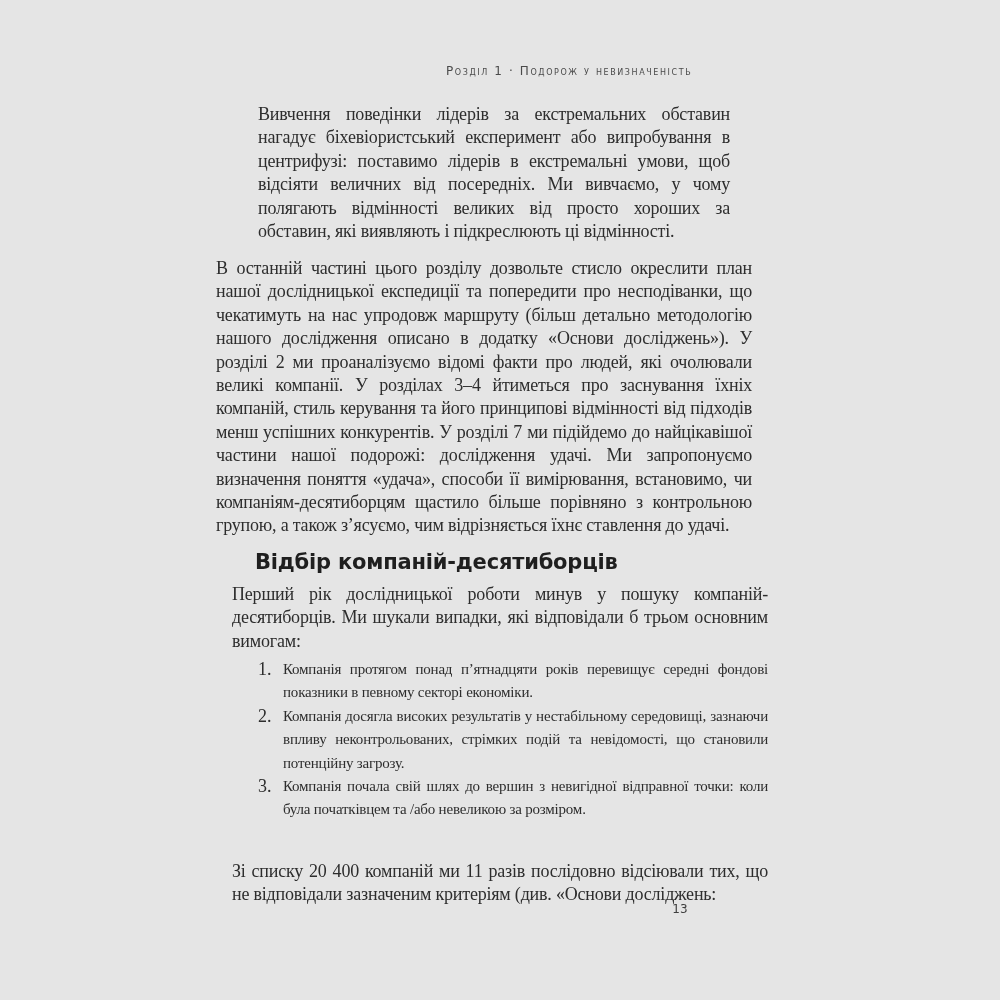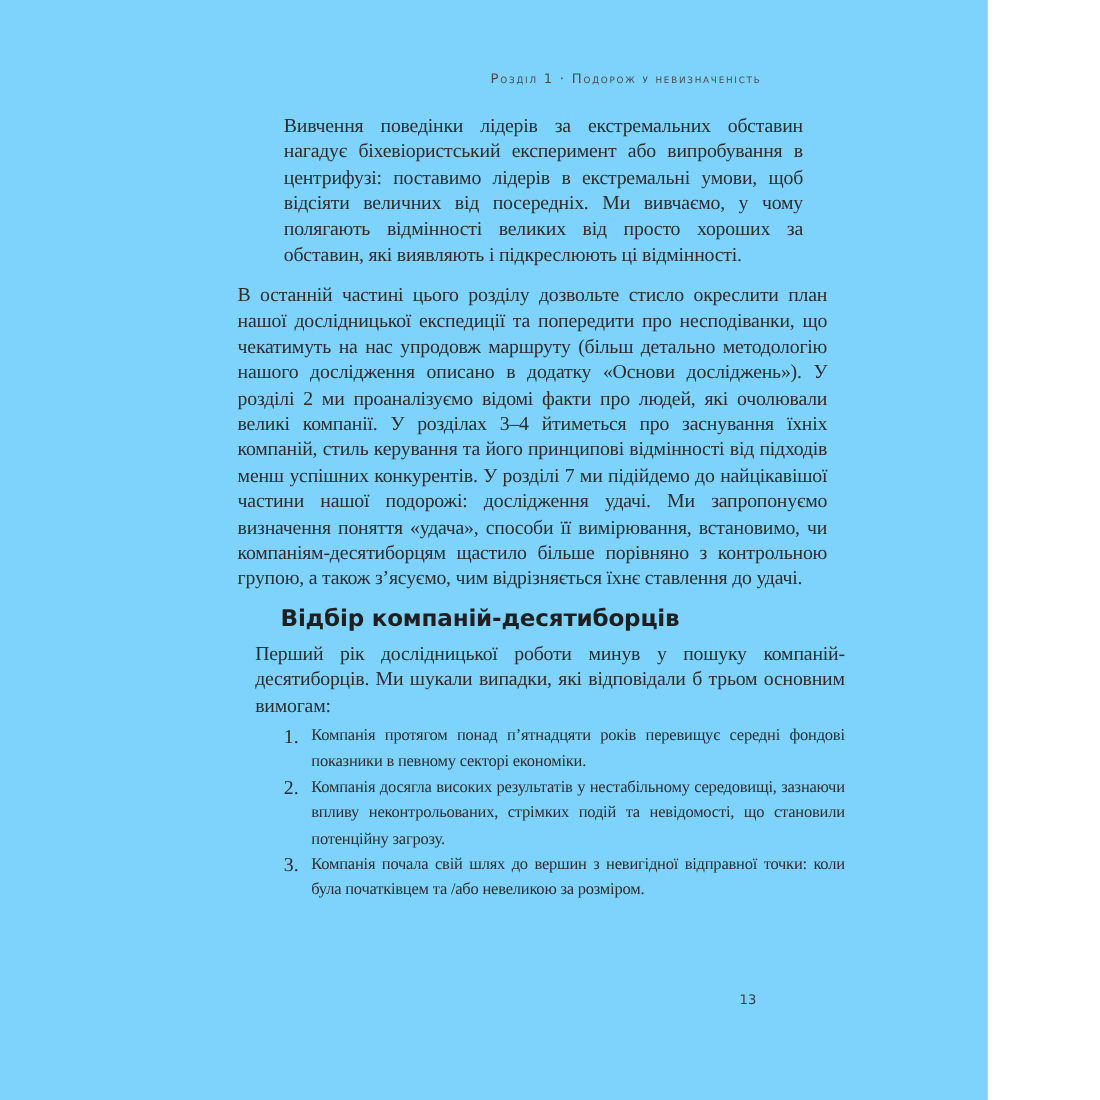--- a/index.html
+++ b/index.html
@@ -1,20 +1,20 @@
 <!DOCTYPE html>
 <html lang="uk"><head>
 <meta charset="utf-8">
 <style>
   html, body { margin: 0; padding: 0; background: #ffffff; }
   .page {
     position: relative;
-    width: 898px;
+    width: 1000px;
     height: 1000px;
-    background: #7dd3fc;
+    background: #e5e5e5;
     font-family: "Liberation Serif", serif;
     color: #2d2d2d;
     overflow: hidden;
   }
   .running-head {
     position: absolute;
     left: 446px;
     top: 64px;
     font-family: "DejaVu Sans", sans-serif;
     font-size: 12px;
@@ -102,16 +102,17 @@
     <div class="criteria-item">
       <span class="criteria-marker">2.</span>
       <span class="criteria-text">Компанія досягла високих результатів у нестабільному середовищі, зазнаючи впливу неконтрольованих, стрімких подій та невідомості, що становили потенційну загрозу.</span>
     </div>
     <div class="criteria-item">
       <span class="criteria-marker">3.</span>
       <span class="criteria-text">Компанія почала свій шлях до вершин з невигідної відправної точки: коли була початківцем та /або невеликою за розміром.</span>
     </div>
   </div>
 
+  <p class="body-text para-closing">Зі списку 20 400 компаній ми 11 разів послідовно відсіювали тих, що не відповідали зазначеним критеріям (див. «Основи досліджень:</p>
 
   <div class="page-number">13</div>
 
 </div>
 
 </body></html>

